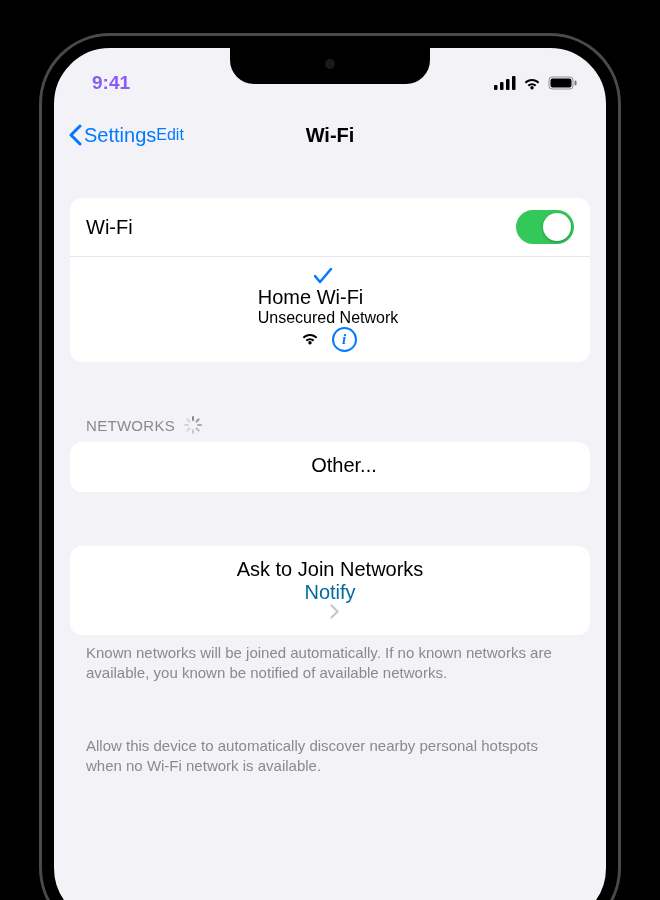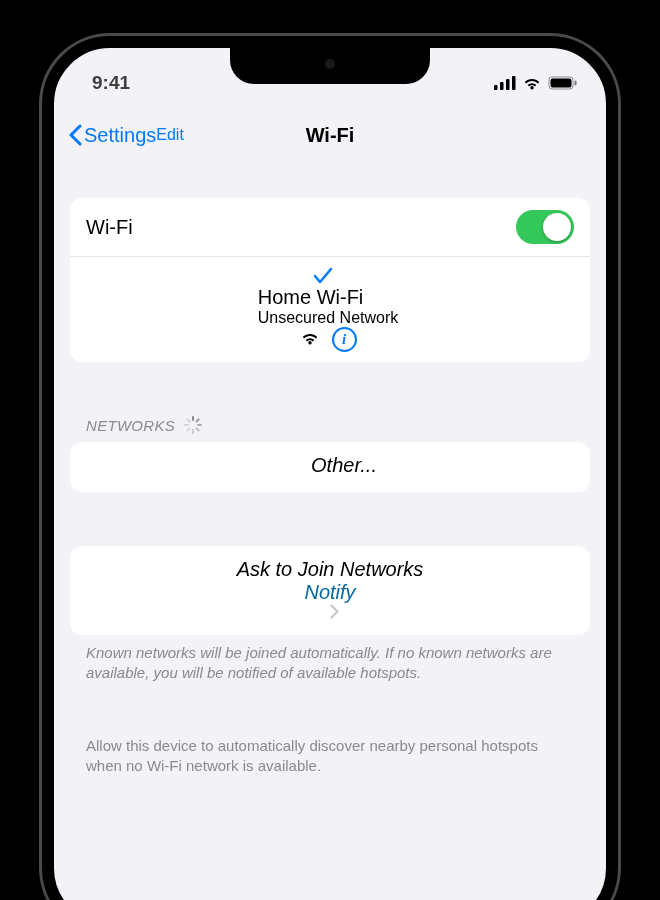--- a/index.html
+++ b/index.html
@@ -46,21 +46,21 @@
       border-radius: 50%;
     }
     .status-bar {
       height: 54px;
       display: flex;
       justify-content: space-between;
       align-items: center;
       padding: 0 28px 0 38px;
       font-size: 19px;
       font-weight: 600;
-      color: #404040;
+      color: #8b5cf6;
       margin-top: 8px;
     }
     .status-right {
       display: flex;
       align-items: center;
       gap: 6px;
     }
     .nav-bar {
       height: 50px;
       display: flex;
@@ -205,21 +205,21 @@
     .footer-text {
       font-size: 15px;
       color: #8a8a8e;
       padding: 8px 16px 0 16px;
       line-height: 1.35;
     }
     .chevron {
       margin-left: 8px;
       color: #c7c7cc;
     }
-    .lg-gap { margin-top: 54px; font-style: italic; }
+    .lg-gap { margin-top: 54px; }
     .md-gap { margin-top: 44px; }
     .cellular svg, .wifi-status svg, .battery svg { display: block; }
   </style>
 </head>
 <body>
 
 <div class="phone-frame">
   <div class="notch"></div>
 
   <div class="status-bar">
@@ -315,21 +315,21 @@
         <div class="row">
           <div class="row-label">Ask to Join Networks</div>
           <div class="row-value">Notify</div>
           <span class="chevron">
             <svg width="9" height="15" viewBox="0 0 9 15">
                 <path d="M1.5 1.5l6 6-6 6" stroke="#c7c7cc" stroke-width="2.2" fill="none" stroke-linecap="round" stroke-linejoin="round"></path>
               </svg>
           </span>
         </div>
       </div>
-      <div class="footer-text">Known networks will be joined automatically. If no known networks are available, you will be notified of available hotspots.</div>
+      <div class="footer-text">Known networks will be joined automatically. If no known networks are available, you known be notified of available networks.</div>
     </div>
 
     <div class="md-gap">
       <div class="footer-text">Allow this device to automatically discover nearby personal hotspots when no Wi-Fi network is available.</div>
     </div>
 
   </div>
 </div>
 
 </body></html>

